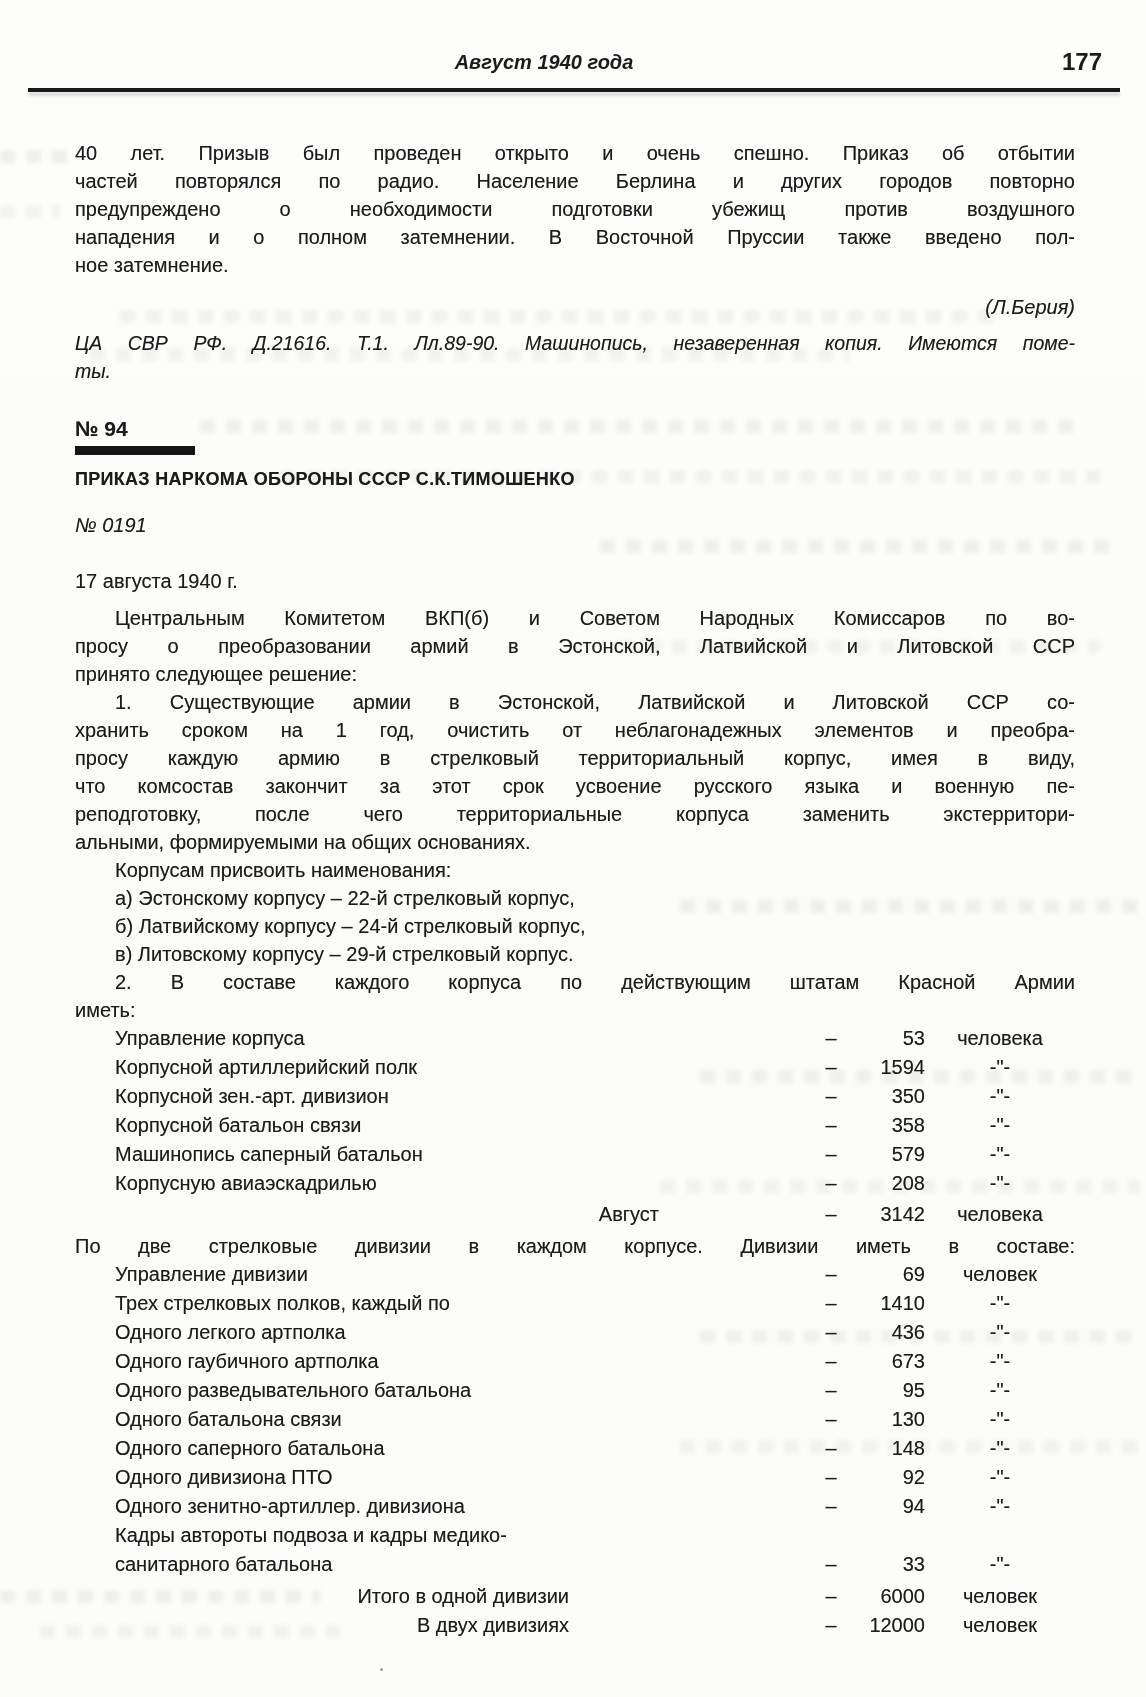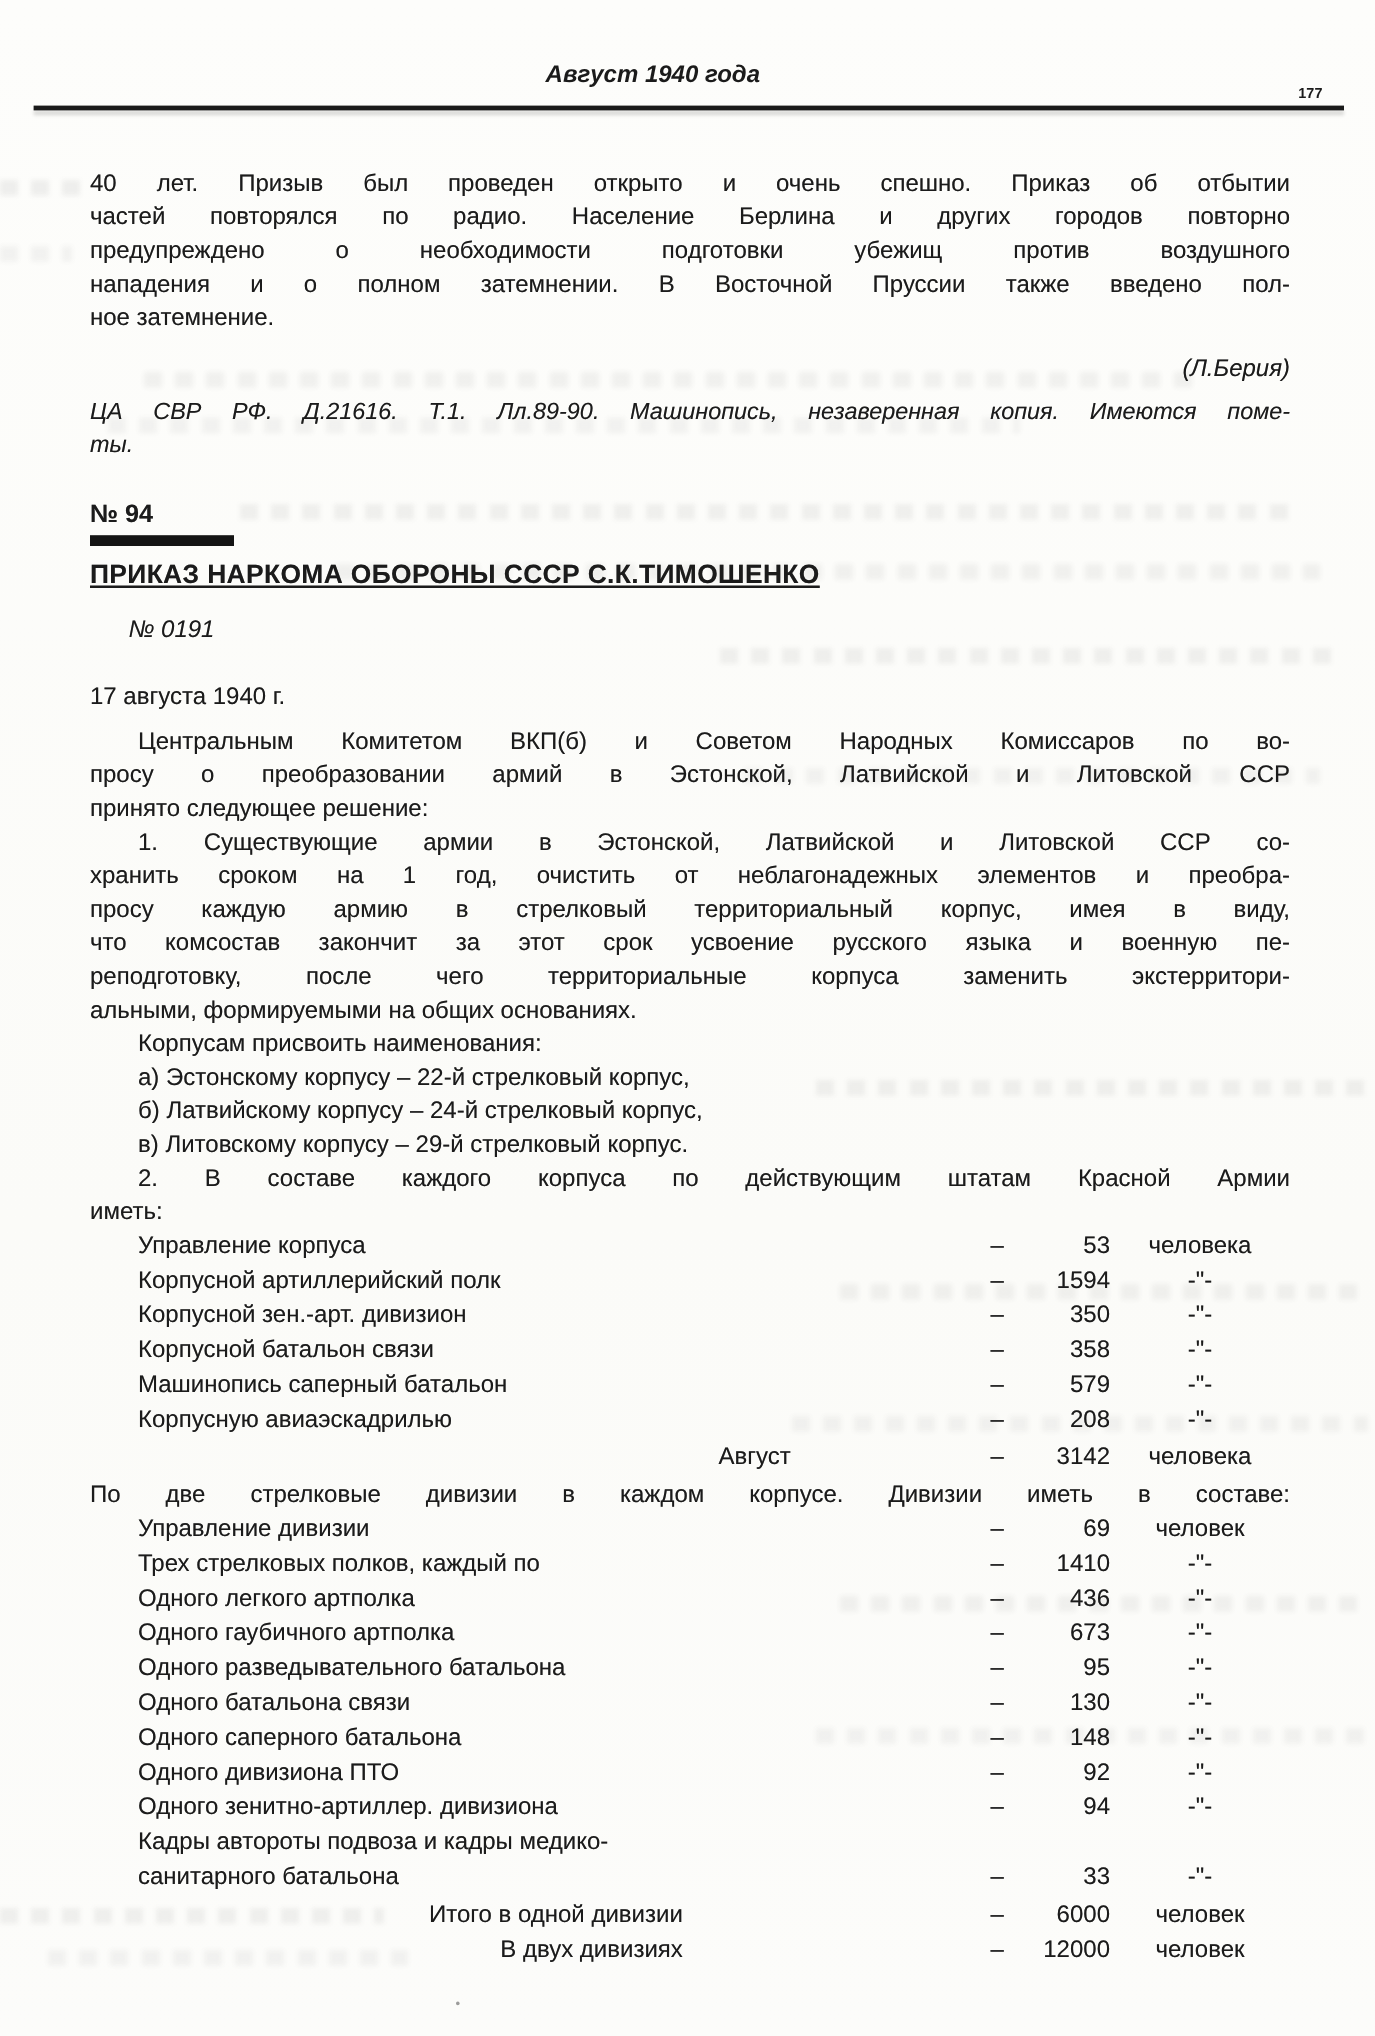--- a/index.html
+++ b/index.html
@@ -11,22 +11,22 @@
   }
   .page{position:absolute;inset:0;}
 
   
   .page-head{position:absolute;left:28px;right:26px;top:48px;height:30px;}
   .running-title{
     position:absolute;left:0;right:60px;text-align:center;
     font-weight:bold;font-style:italic;font-size:20px;line-height:28px;
   }
   .page-number{
-    position:absolute;right:18px;top:16px;
-    font-weight:bold;font-size:12px;line-height:28px;
+    position:absolute;right:18px;top:0;
+    font-weight:bold;font-size:24px;line-height:28px;
   }
   .head-rule{
     position:absolute;left:28px;right:26px;top:88px;height:4px;
     background:#1a1a1a;box-shadow:0 4px 3px rgba(0,0,0,.14);
   }
 
   
   .content{
     position:absolute;top:139px;left:75px;width:1000px;
     font-size:20px;line-height:28px;
@@ -34,22 +34,22 @@
   }
   .bline{min-height:28px;}
   .jline{text-align-last:justify;text-justify:inter-word;}
   .ind{text-indent:40px;}
 
   .sig{margin-top:14px;text-align:right;font-style:italic;}
   .source{margin-top:8px;font-style:italic;font-size:19.5px;}
 
   .doc-no{margin-top:30px;font-weight:bold;font-size:21px;line-height:28px;}
   .black-bar{margin-top:3px;width:120px;height:9px;background:#141414;}
-  .doc-title{margin-top:10px;font-weight:bold;font-size:22px;line-height:28px;letter-spacing:.3px;text-decoration:underline;}
-  .order-no{margin-top:18px;font-style:italic;line-height:28px;margin-left:32px;}
+  .doc-title{margin-top:10px;font-weight:bold;font-size:18px;line-height:28px;letter-spacing:.3px;}
+  .order-no{margin-top:18px;font-style:italic;line-height:28px;}
   .order-date{line-height:28px;margin-top:28px;}
   .intro{margin-top:9px;}
 
   
   .trow{display:grid;grid-template-columns:1fr 24px 82px 150px;line-height:29px;min-height:29px;}
   .tlabel{padding-left:40px;}
   .tdash{text-align:center;}
   .tvalue{text-align:right;}
   .tunit{text-align:center;}
   .tall .tdash,.tall .tvalue,.tall .tunit{align-self:end;}

